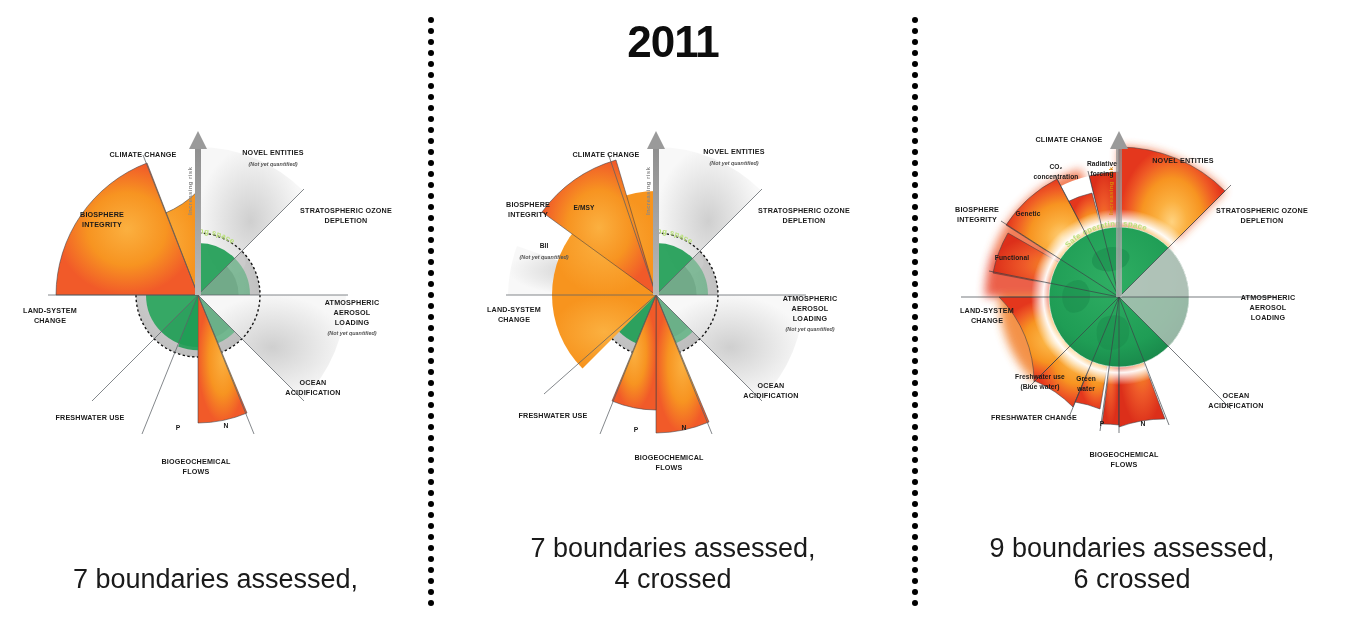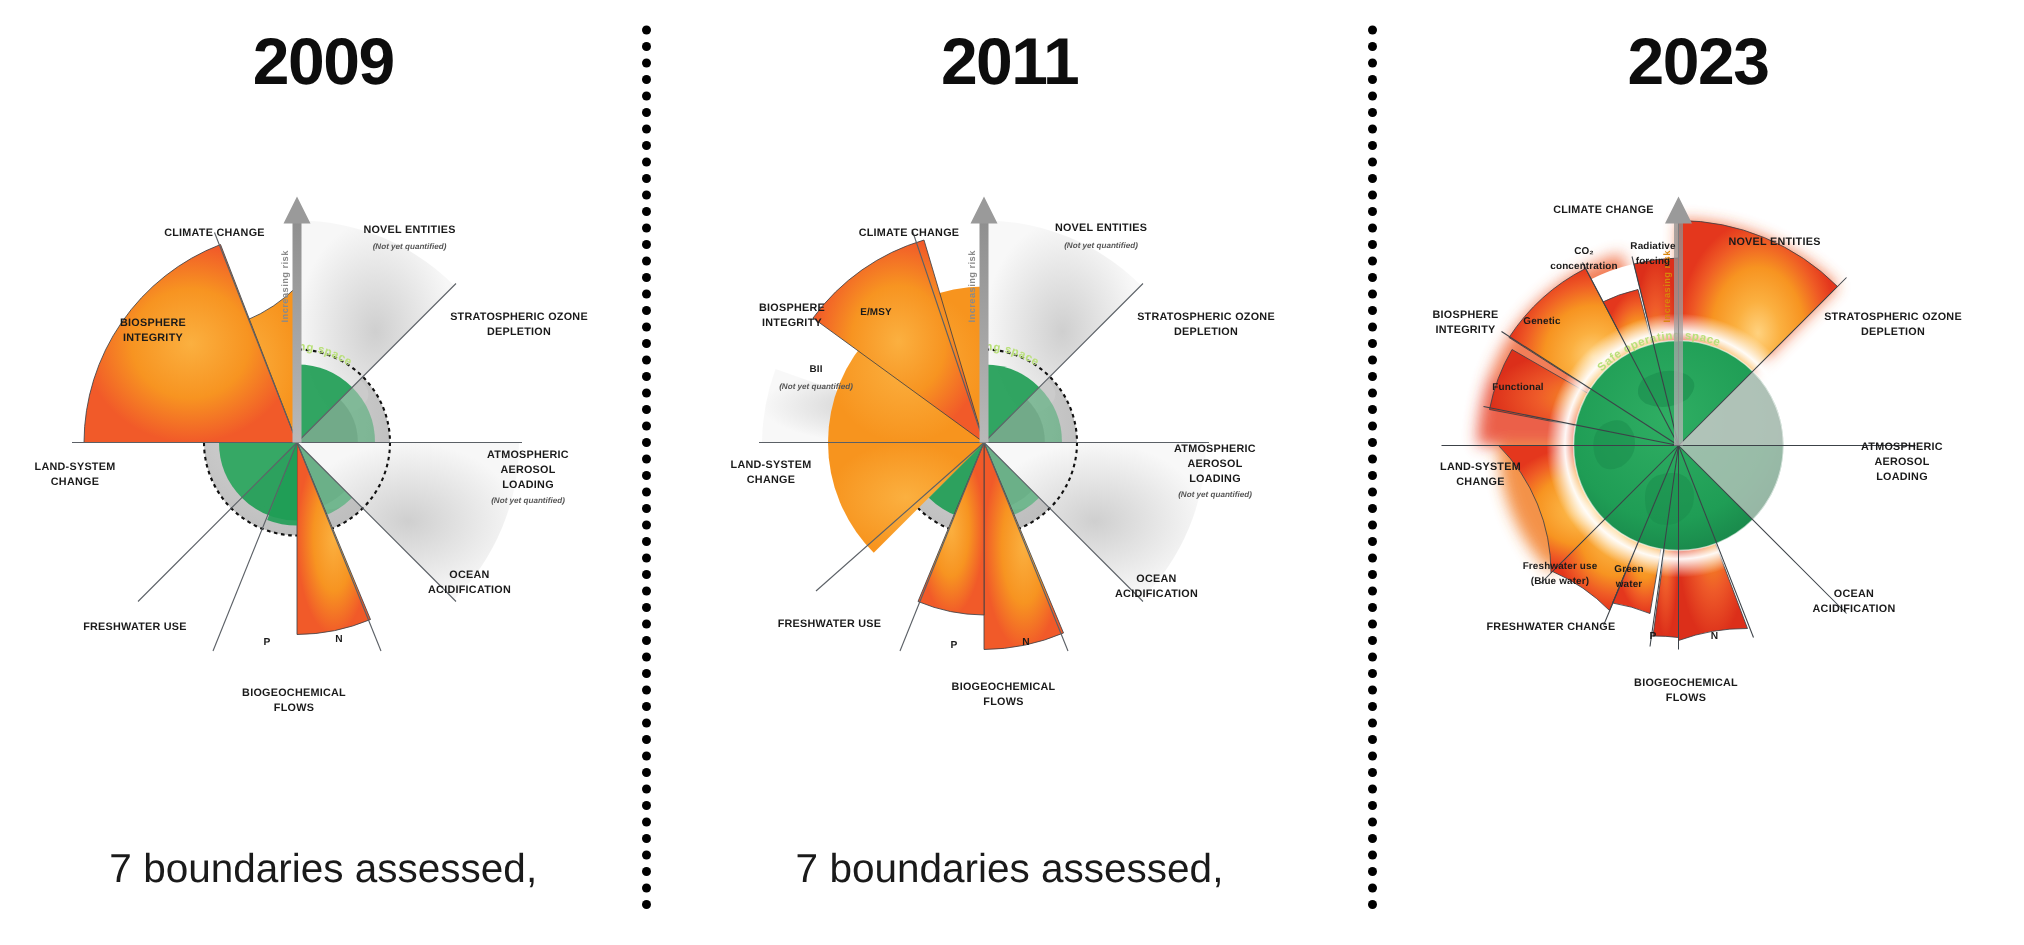--- a/index.html
+++ b/index.html
@@ -36,21 +36,20 @@
   .lbl-axis-o{font-size:6.2px;fill:#d8860b;font-weight:bold;letter-spacing:.3px;}
   .sos{font-size:7.6px;fill:#b9e07a;font-weight:bold;letter-spacing:.4px;}
   .wedge-edge{stroke:#3a3f45;stroke-width:.55;}
 </style>
 </head>
 <body>
 
 <div class="stage">
 
   <div class="panel" id="panel-2009">
-    <div class="panel-title">2009</div>
 
     <div class="diagram" style="left:28px;top:100px;">
       <svg width="375" height="400" viewBox="0 0 375 400">
         <defs>
           <radialGradient id="g09-or" cx="50%" cy="50%" r="50%">
             <stop offset="0%" stop-color="#fbb040"></stop>
               <stop offset="55%" stop-color="#f79421"></stop>
               <stop offset="100%" stop-color="#f15a29"></stop>
           </radialGradient>
           <radialGradient id="g09-or2" cx="50%" cy="50%" r="50%">
@@ -286,25 +285,25 @@
           <text class="lbl" x="42" y="117" text-anchor="middle">INTEGRITY</text>
           <text class="lbl-sm" x="98" y="110" text-anchor="middle">E/MSY</text>
           <text class="lbl-sm" x="58" y="148" text-anchor="middle">BII</text>
           <text class="lbl-nq" x="58" y="159" text-anchor="middle">(Not yet quantified)</text>
         </g>
       </svg>
     </div>
 
     <div class="panel-caption">
       <div>7 boundaries assessed,</div>
+      <div>4 crossed</div>
     </div>
   </div>
 
   <div class="panel" id="panel-2023">
-    <div class="panel-title">2023</div>
 
     <div class="diagram" style="left:28px;top:100px;">
       <svg width="380" height="400" viewBox="0 0 380 400">
         <defs>
           <radialGradient id="g23-main" cx="50%" cy="50%" r="50%">
             <stop offset="0%" stop-color="#ffd27f"></stop>
             <stop offset="28%" stop-color="#fbb040"></stop>
             <stop offset="58%" stop-color="#f79421"></stop>
             <stop offset="82%" stop-color="#ef5b25"></stop>
             <stop offset="100%" stop-color="#e4371d"></stop>
@@ -447,20 +446,24 @@
           <text class="lbl" x="44" y="213" text-anchor="middle">LAND-SYSTEM</text>
           <text class="lbl" x="44" y="223" text-anchor="middle">CHANGE</text>
           <text class="lbl" x="34" y="112" text-anchor="middle">BIOSPHERE</text>
           <text class="lbl" x="34" y="122" text-anchor="middle">INTEGRITY</text>
           <text class="lbl-sm" x="85" y="116" text-anchor="middle">Genetic</text>
           <text class="lbl-sm" x="69" y="160" text-anchor="middle">Functional</text>
         </g>
       </svg>
     </div>
 
+    <div class="panel-caption">
+      <div>9 boundaries assessed,</div>
+      <div>6 crossed</div>
+    </div>
   </div>
 
   <div class="divider" id="divider-1">
       <span class="dot" style="top: 0px;"></span>
       <span class="dot" style="top: 11px;"></span>
       <span class="dot" style="top: 22px;"></span>
       <span class="dot" style="top: 33px;"></span>
       <span class="dot" style="top: 44px;"></span>
       <span class="dot" style="top: 55px;"></span>
       <span class="dot" style="top: 66px;"></span>

